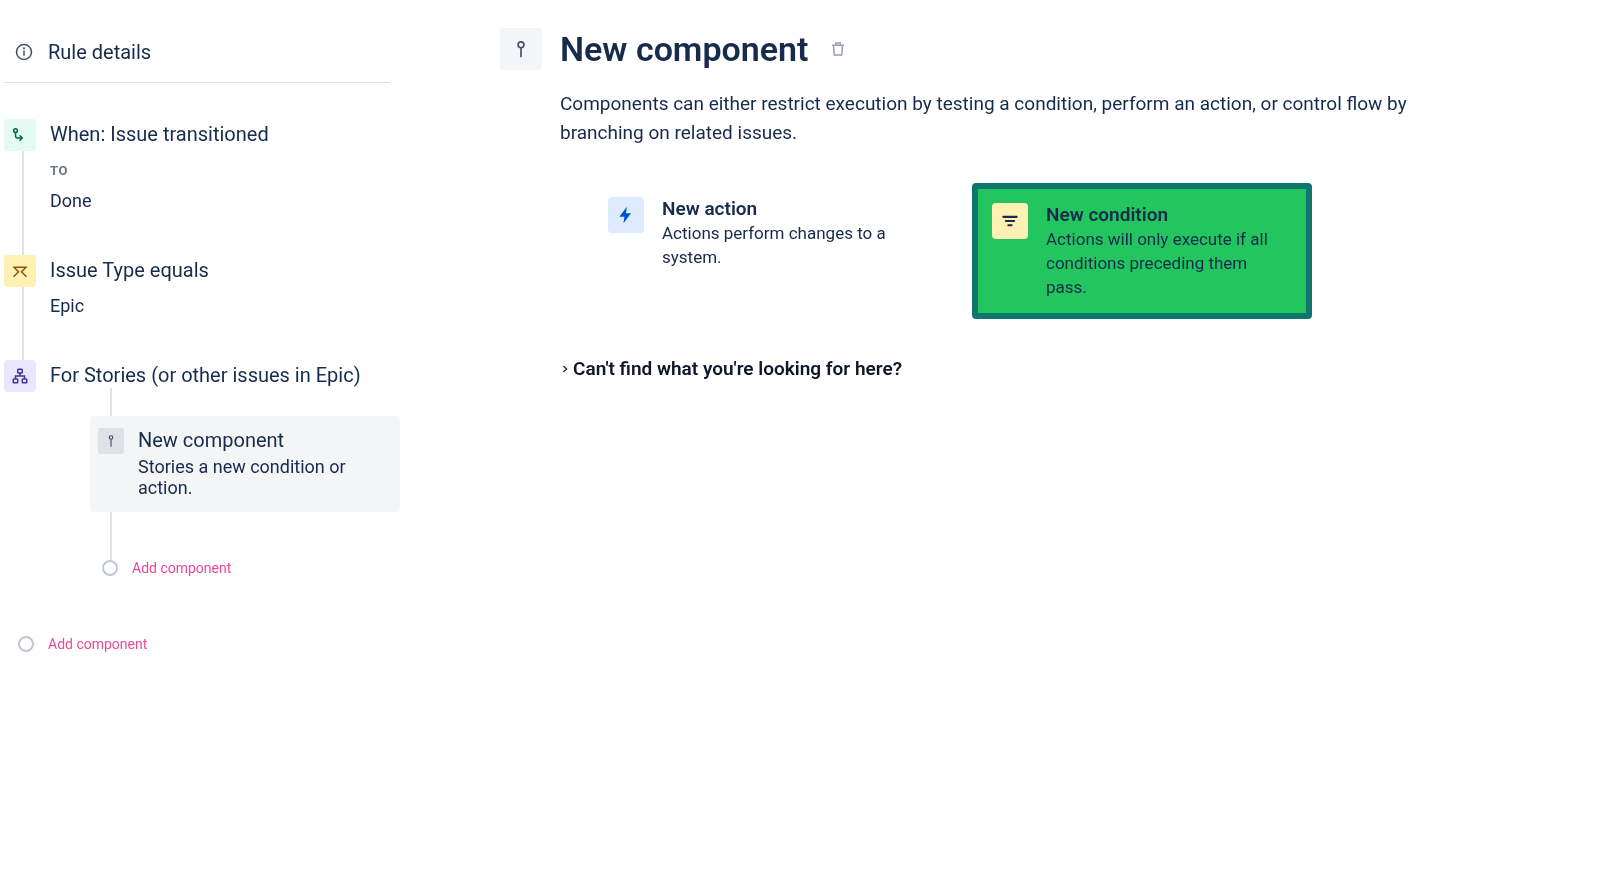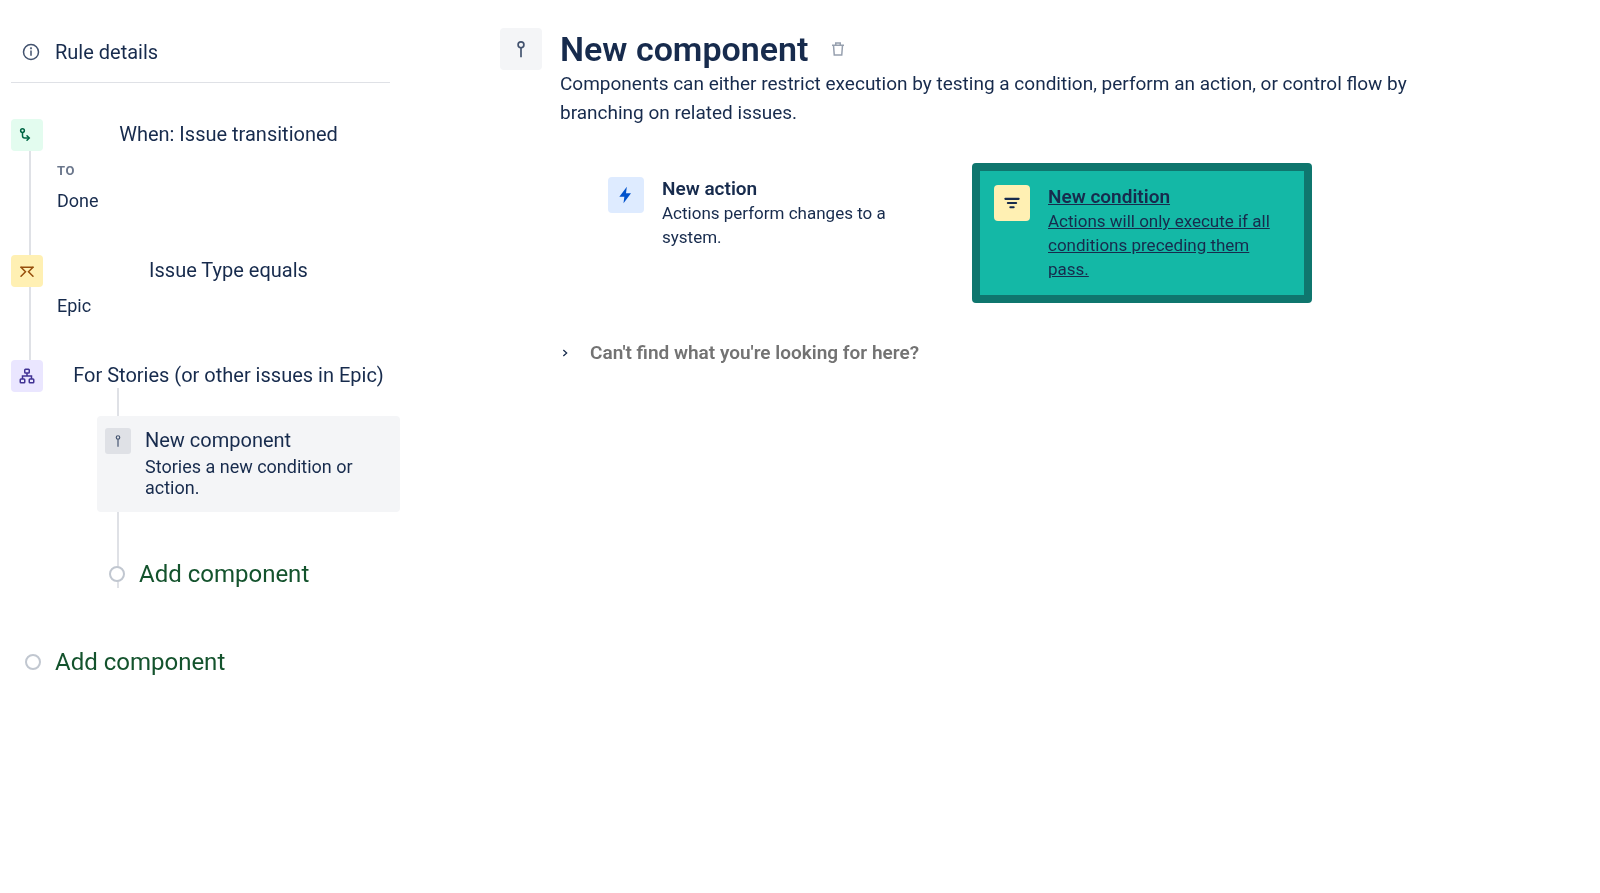--- a/index.html
+++ b/index.html
@@ -10,21 +10,21 @@
     font-size: 16px;
   }
   .app {
     display: flex;
     width: 1600px;
     height: 893px;
   }
   
   .left {
     width: 400px;
-    padding: 40px 0 0 11px;
+    padding: 40px 0 0 4px;
   }
   .rule-details {
     display: flex;
     align-items: center;
     gap: 14px;
     padding: 0 0 18px 10px;
     border-bottom: 1px solid #DFE1E6;
     margin-bottom: 32px;
     margin-right: 10px;
   }
@@ -71,21 +71,20 @@
   .bg-yellow { background: #FFF0B3; }
   .bg-purple { background: #EAE6FF; }
   .step-body {
     flex: 1;
     padding-top: 2px;
   }
   .step-title {
     font-size: 20px;
     color: #172B4D;
     line-height: 1.3;
-    text-align: center;
   }
   .step-sub-label {
     font-size: 13px;
     font-weight: 700;
     letter-spacing: 0.5px;
     color: #6B778C;
     margin-top: 16px;
   }
   .step-sub-value {
     font-size: 18px;
@@ -151,22 +150,22 @@
   .add-circle {
     width: 16px; height: 16px;
     border: 2px solid #C1C7D0;
     border-radius: 50%;
     background: #fff;
     flex-shrink:0;
     position: relative;
     z-index:1;
   }
   .add-comp-label {
-    font-size: 24px;
-    color: #14532d;
+    font-size: 14px;
+    color: #ec4899;
   }
   .outer-add {
     display:flex;
     align-items:center;
     gap:14px;
     margin-top: 60px;
     margin-left: 14px;
   }
 
   
@@ -192,20 +191,21 @@
     font-size: 34px;
     font-weight: 600;
     color: #172B4D;
   }
   .trash-btn {
     width: 24px; height:24px;
     display:flex; align-items:center; justify-content:center;
     color: #97A0AF;
   }
   .main-desc {
+    margin-top: 20px;
     margin-left: 60px;
     font-size: 19px;
     line-height: 1.5;
     color: #172B4D;
   }
   .cards {
     display: flex;
     gap: 38px;
     margin-top: 36px;
     margin-left: 94px;
@@ -213,23 +213,22 @@
   .card {
     display:flex;
     gap: 18px;
     width: 340px;
     padding: 14px;
     border-radius: 4px;
     align-items:flex-start;
     cursor: pointer;
   }
   .card.selected {
-    border: 8px solid #0f766e;
-    background: #14b8a6;
-    text-decoration: underline;
+    border: 6px solid #0f766e;
+    background: #22c55e;
   }
   .card-icon {
     width: 36px; height: 36px;
     border-radius: 4px;
     display:flex; align-items:center; justify-content:center;
     flex-shrink:0;
   }
   .card.action .card-icon { background:#DEEBFF; }
   .card.condition .card-icon { background:#FFF0B3; }
   .card-title {
@@ -241,24 +240,24 @@
     font-size: 17px;
     color: #172B4D;
     margin-top: 2px;
     line-height: 1.4;
   }
   .cant-find {
     margin-top: 38px;
     margin-left: 58px;
     display:flex;
     align-items:center;
-    gap: 18px;
+    gap: 1px;
     font-size: 19px;
     font-weight: 600;
-    color: #737373;
+    color: #0f172a;
     cursor:pointer;
   }
   .chev {
     width:14px;height:14px;display:flex;align-items:center;justify-content:center;
   }
 
   svg { display:block; }
 </style>
 </head>
 <body>

